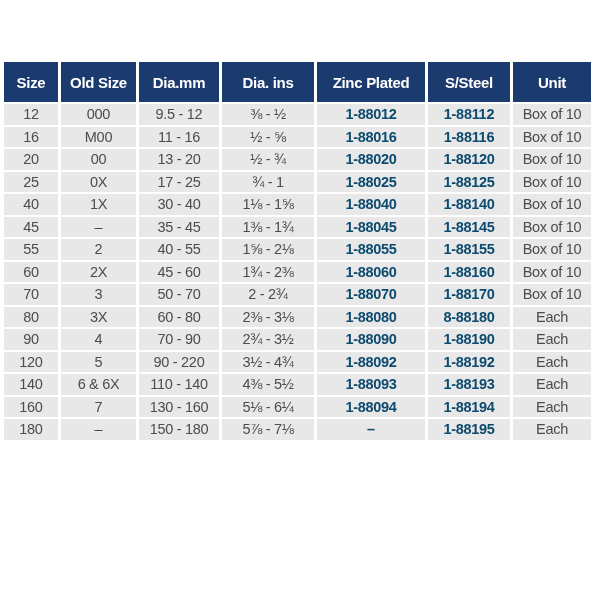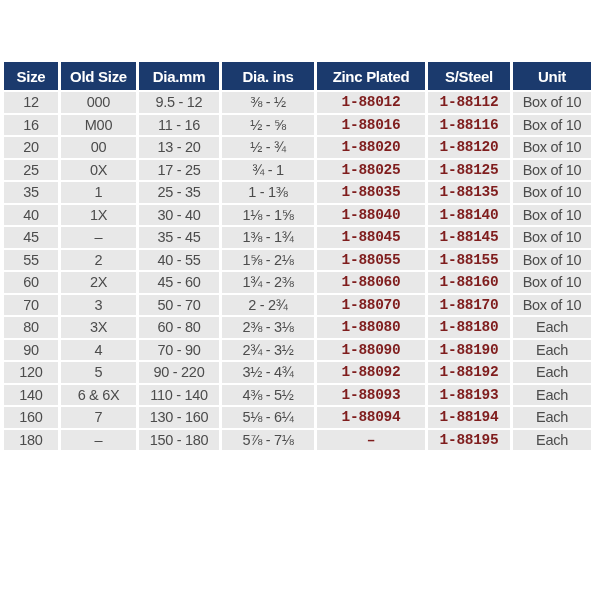--- a/index.html
+++ b/index.html
@@ -31,41 +31,40 @@
   col.c-dia_ins    { width: 92px; }
   col.c-zinc_plated{ width: 108px; }
   col.c-s_steel    { width: 82px; }
   col.c-unit       { width: 78px; }
   th {
     background: #1b3a6d;
     color: #ffffff;
     font-weight: bold;
     font-size: 15px;
     letter-spacing: -0.3px;
-    height: 28px;
+    height: 40px;
     padding: 0 2px;
     text-align: center;
     vertical-align: middle;
     white-space: nowrap;
   }
   td {
     background: #e8e8e8;
     color: #4c4c4c;
     font-size: 14.5px;
     letter-spacing: -0.3px;
     height: 20.5px;
     padding: 0 2px;
     text-align: center;
     vertical-align: middle;
     white-space: nowrap;
   }
   td.c-zinc_plated, td.c-s_steel {
     font-weight: bold;
-    color: #7f1d1d;
-    font-family: Liberation Mono, monospace;
+    color: #0c4a6e;
   }
 </style>
 </head>
 <body>
 
 <div class="page">
   <table class="size-chart">
     <colgroup>
       <col class="c-size">
       <col class="c-old_size">
@@ -117,29 +116,20 @@
         <tr>
           <td class="c-size">25</td>
           <td class="c-old_size">0X</td>
           <td class="c-dia_mm">17 - 25</td>
           <td class="c-dia_ins">¾ - 1</td>
           <td class="c-zinc_plated">1-88025</td>
           <td class="c-s_steel">1-88125</td>
           <td class="c-unit">Box of 10</td>
         </tr>
         <tr>
-          <td class="c-size">35</td>
-          <td class="c-old_size">1</td>
-          <td class="c-dia_mm">25 - 35</td>
-          <td class="c-dia_ins">1 - 1⅜</td>
-          <td class="c-zinc_plated">1-88035</td>
-          <td class="c-s_steel">1-88135</td>
-          <td class="c-unit">Box of 10</td>
-        </tr>
-        <tr>
           <td class="c-size">40</td>
           <td class="c-old_size">1X</td>
           <td class="c-dia_mm">30 - 40</td>
           <td class="c-dia_ins">1⅛ - 1⅝</td>
           <td class="c-zinc_plated">1-88040</td>
           <td class="c-s_steel">1-88140</td>
           <td class="c-unit">Box of 10</td>
         </tr>
         <tr>
           <td class="c-size">45</td>
@@ -176,21 +166,21 @@
           <td class="c-zinc_plated">1-88070</td>
           <td class="c-s_steel">1-88170</td>
           <td class="c-unit">Box of 10</td>
         </tr>
         <tr>
           <td class="c-size">80</td>
           <td class="c-old_size">3X</td>
           <td class="c-dia_mm">60 - 80</td>
           <td class="c-dia_ins">2⅜ - 3⅛</td>
           <td class="c-zinc_plated">1-88080</td>
-          <td class="c-s_steel">1-88180</td>
+          <td class="c-s_steel">8-88180</td>
           <td class="c-unit">Each</td>
         </tr>
         <tr>
           <td class="c-size">90</td>
           <td class="c-old_size">4</td>
           <td class="c-dia_mm">70 - 90</td>
           <td class="c-dia_ins">2¾ - 3½</td>
           <td class="c-zinc_plated">1-88090</td>
           <td class="c-s_steel">1-88190</td>
           <td class="c-unit">Each</td>

